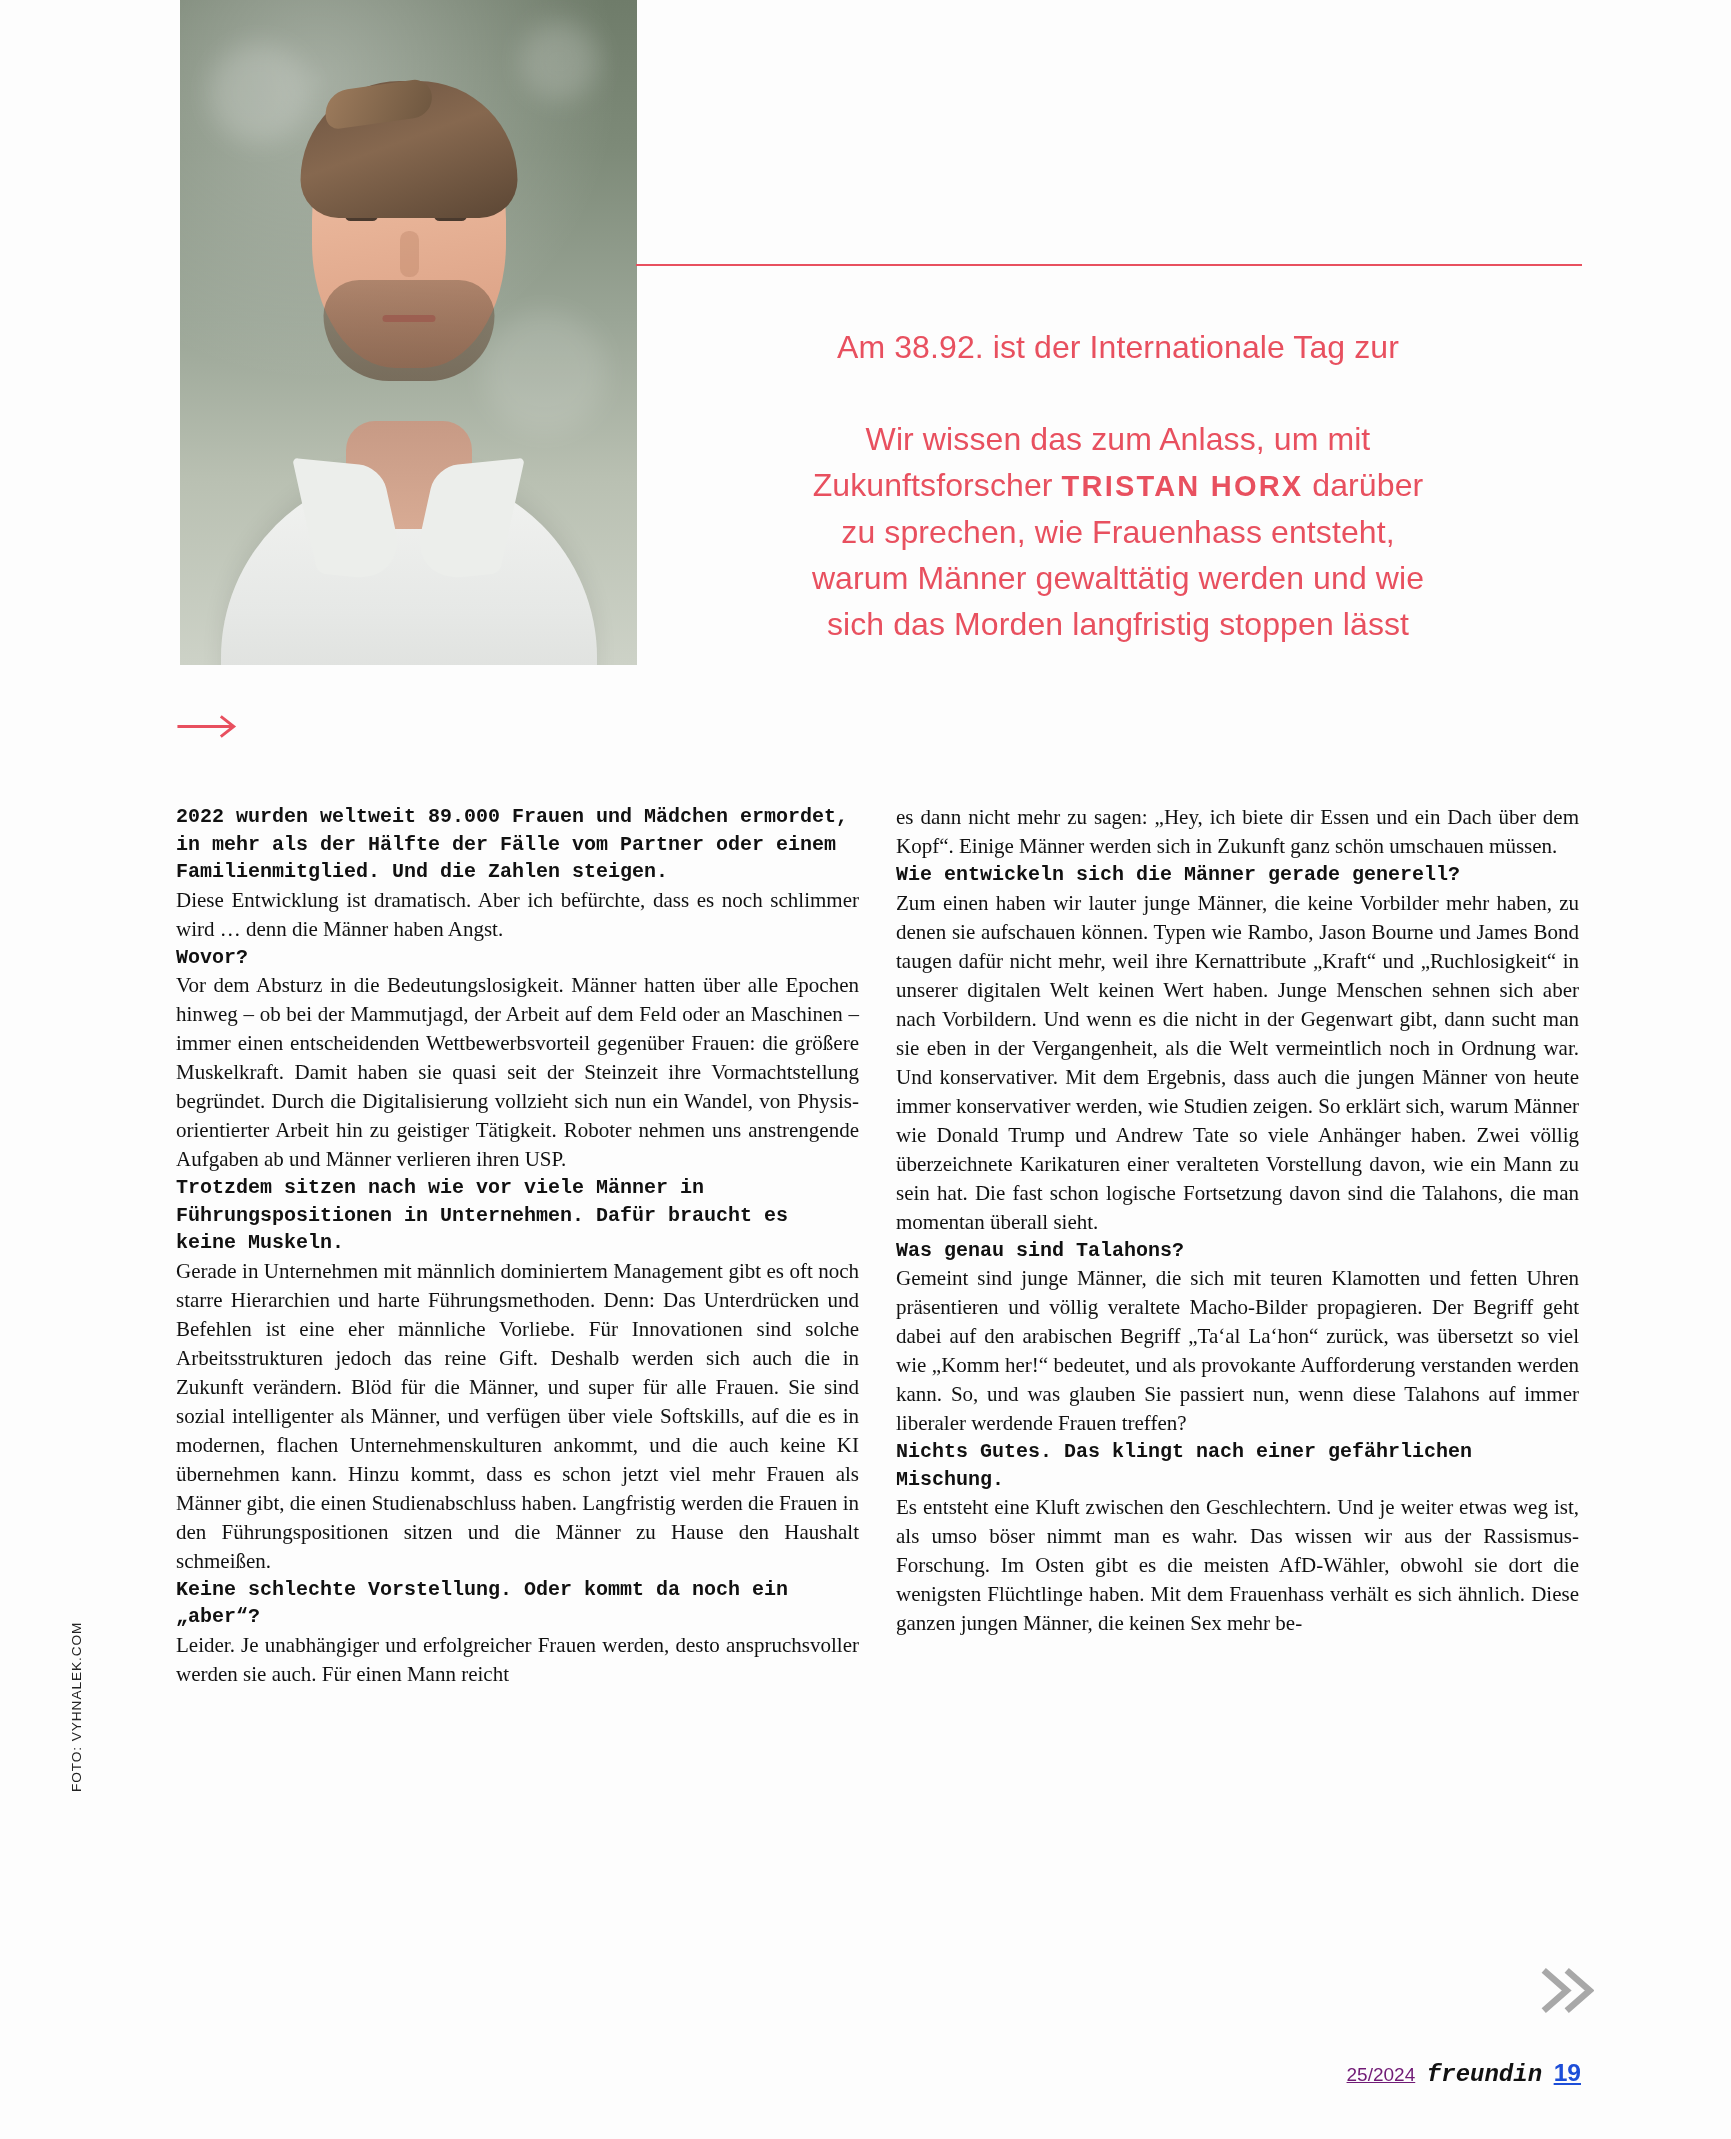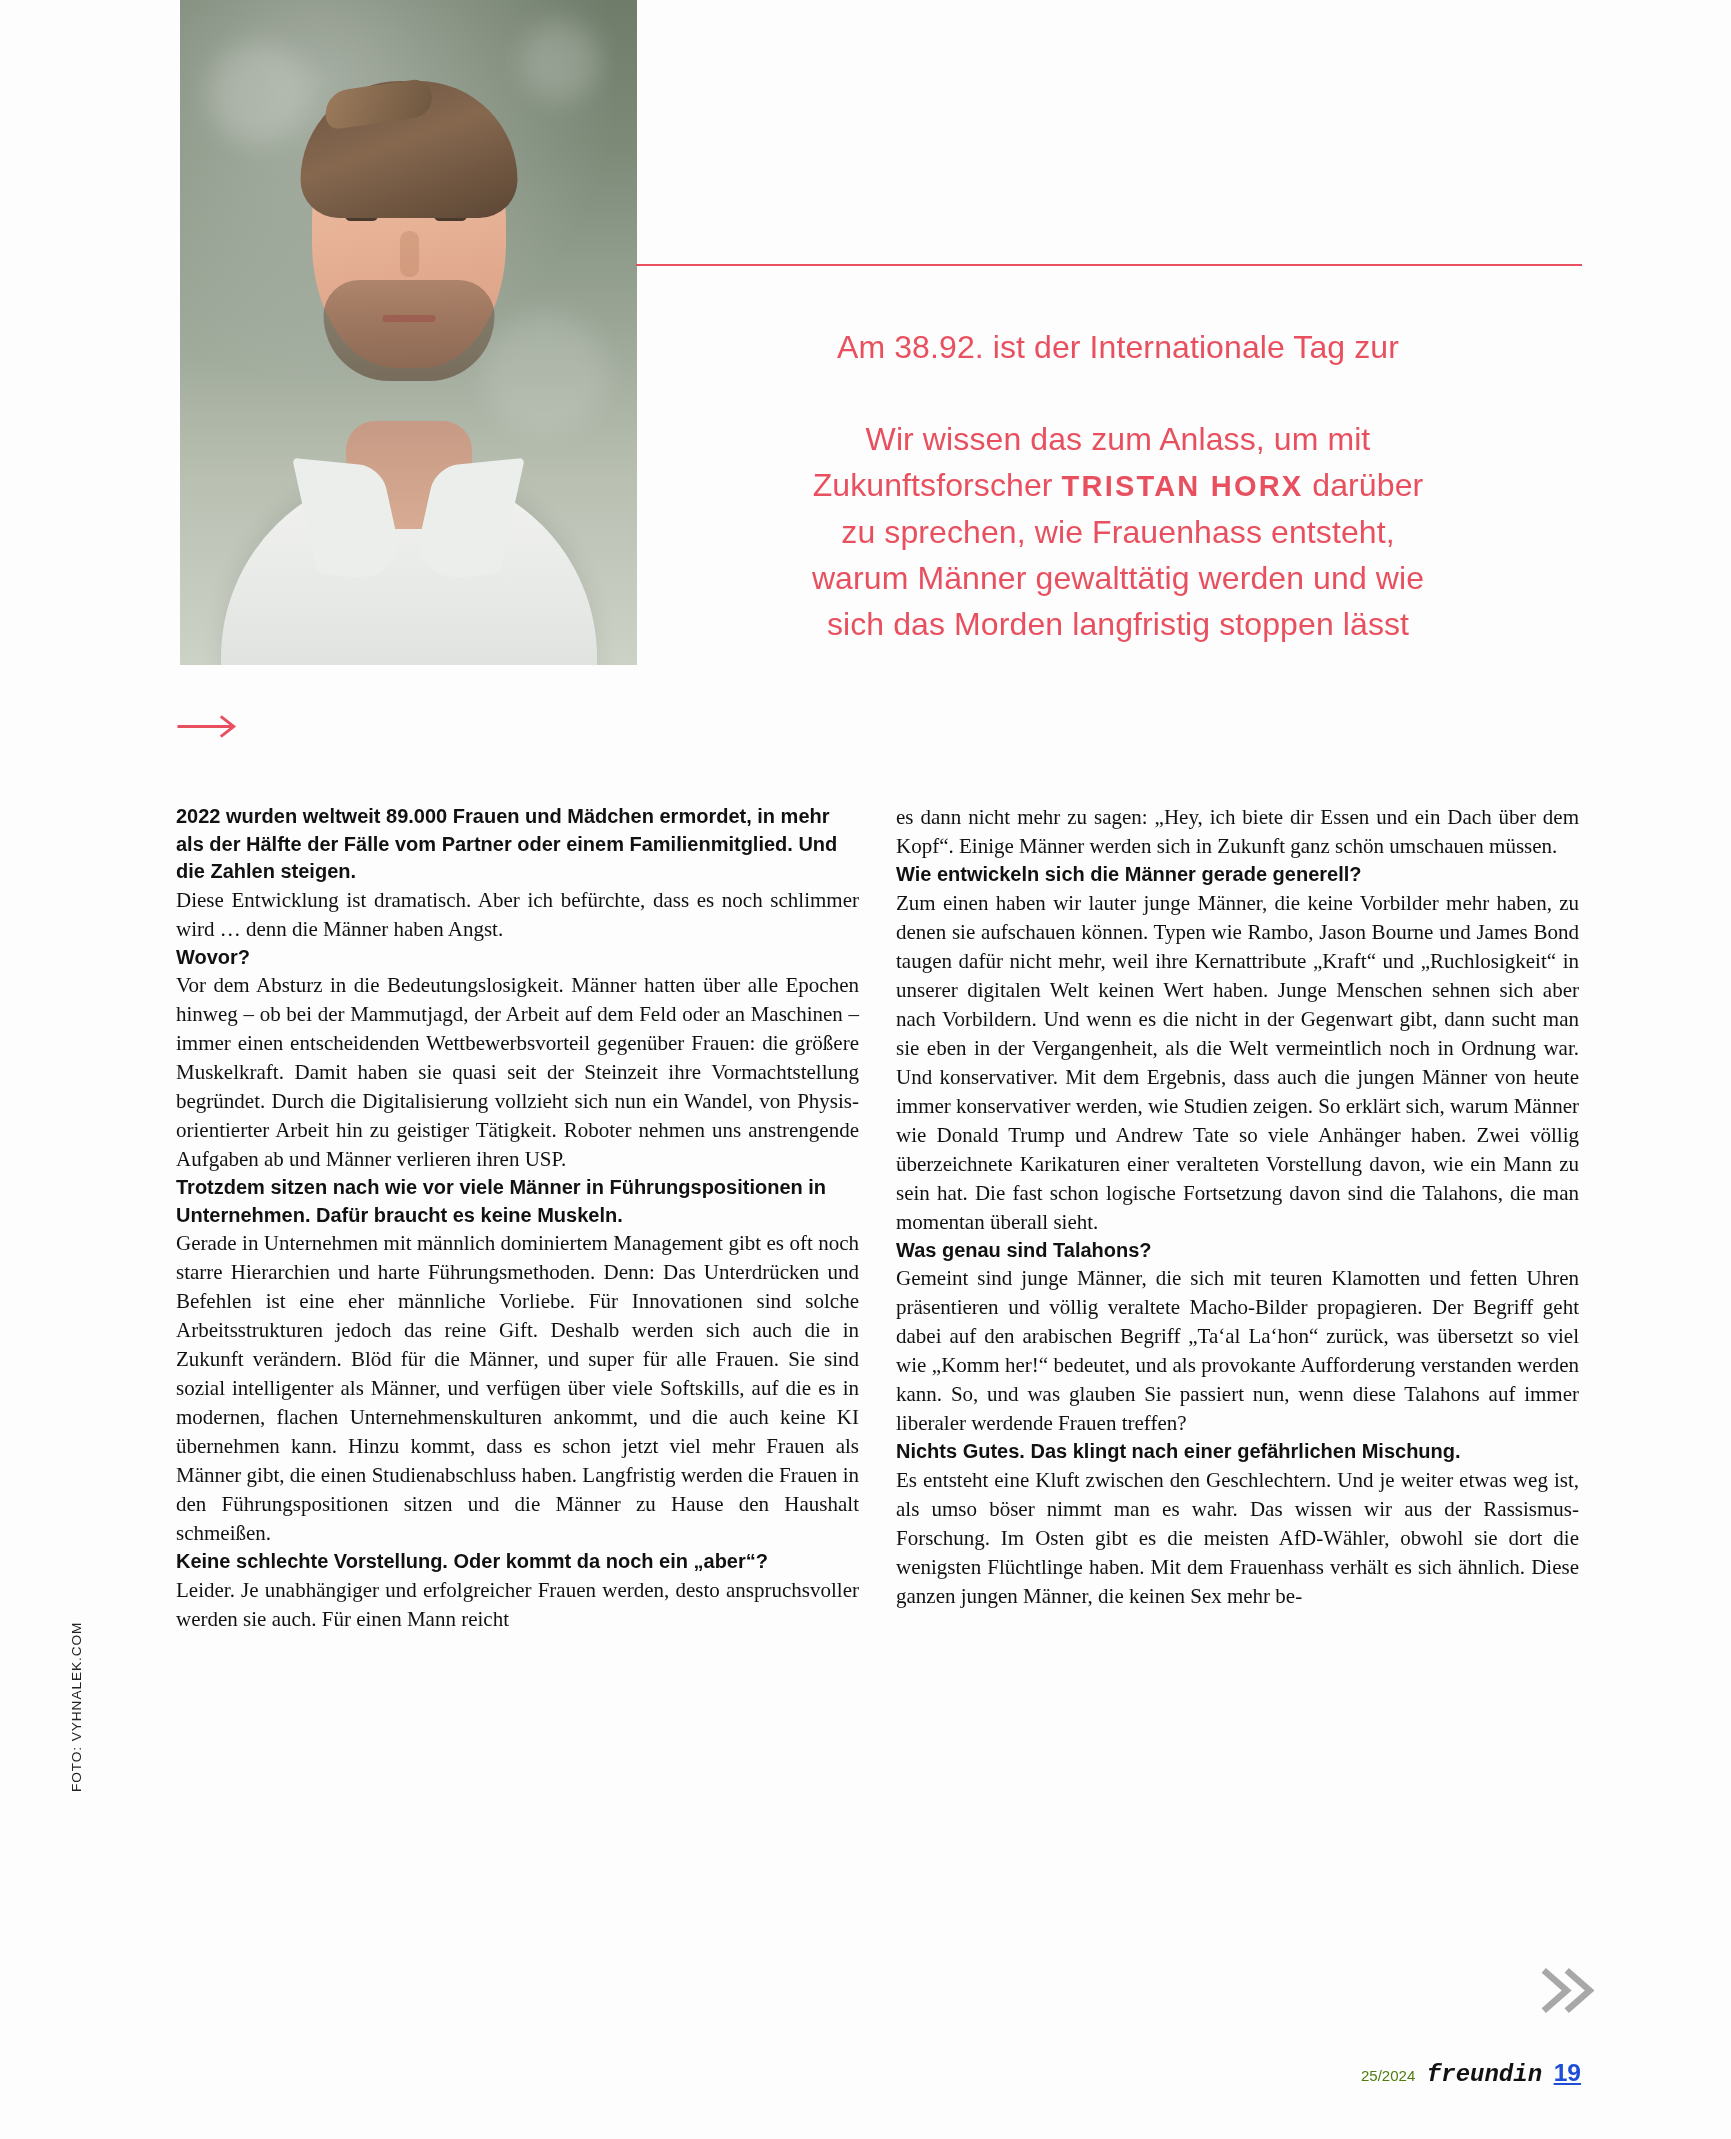--- a/index.html
+++ b/index.html
@@ -209,21 +209,21 @@
     line-height: 29px;
     color: #111;
     text-align: justify;
     -webkit-hyphens: auto;
     hyphens: auto;
   }
   .col.left  { left: 176px; }
   .col.right { left: 896px; }
   .col p { margin: 0; }
   .q {
-    font-family: Liberation Sans, sans-serif;
+    font-family: Liberation Mono, monospace;
     font-weight: 700;
     font-size: 20px;
     line-height: 27.5px;
     color: #111;
     text-align: left;
   }
 
   
   .credit {
     position: absolute;
@@ -242,22 +242,23 @@
   .footer {
     position: absolute;
     right: 150px;
     bottom: 52px;
     display: flex;
     align-items: baseline;
     gap: 11.6px;
     font-family: "Liberation Sans", sans-serif;
   }
   .footer .issue {
-    font-size: 15px;
-    color: #4d7c0f;
+    font-size: 19px;
+    color: #701a75;
+    text-decoration: underline;
   }
   .footer .brand {
     font-family: Liberation Mono, monospace;
     font-style: italic;
     font-weight: 700;
     font-size: 24px;
     color: #111;
   }
   .footer .pagenum {
     font-size: 24.6px;

